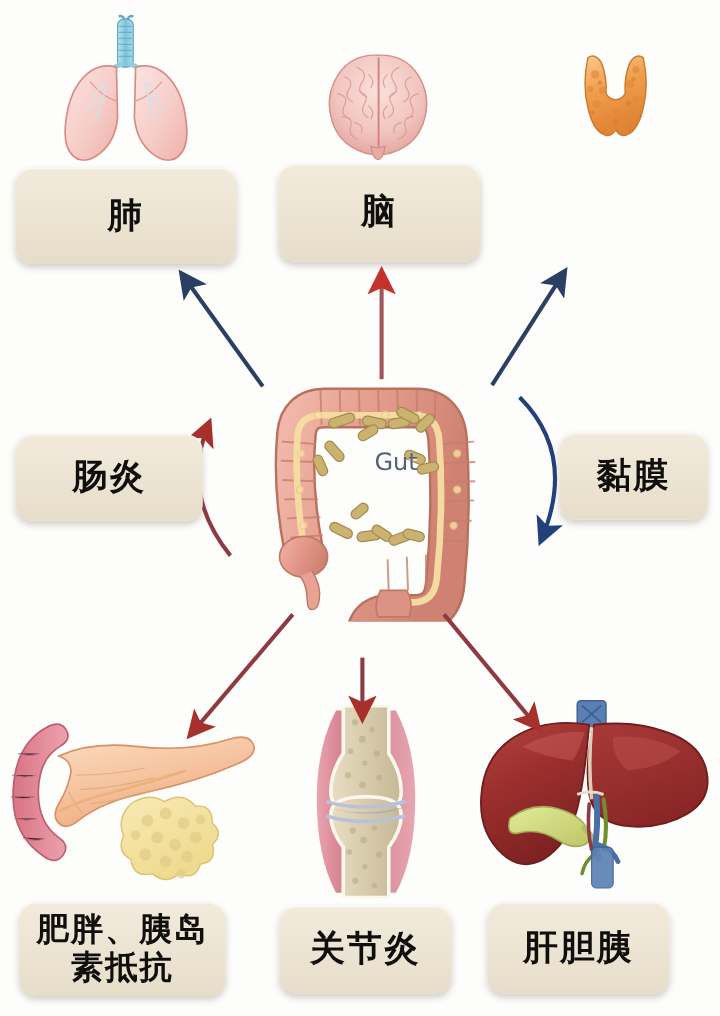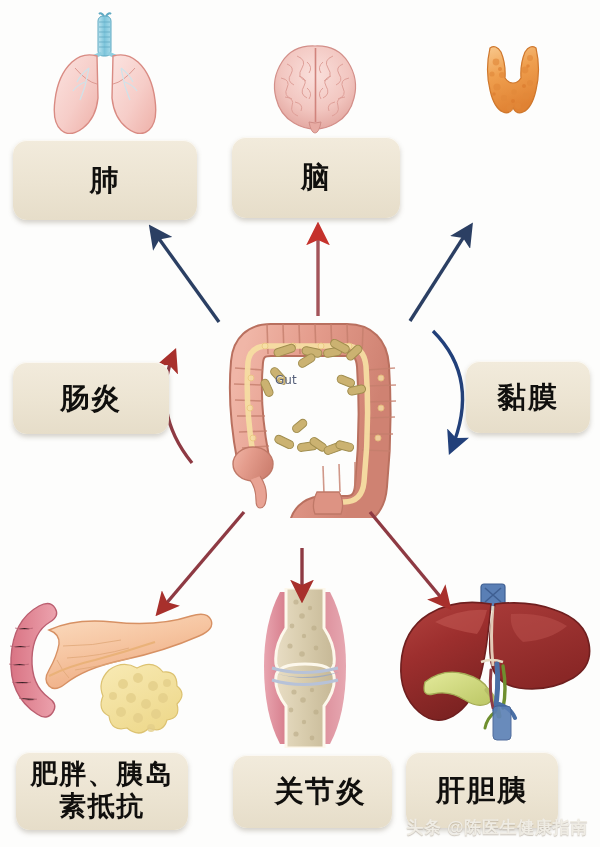--- a/index.html
+++ b/index.html
@@ -26,21 +26,21 @@
     z-index:6;
   }
   .label-box .txt{display:block;white-space:pre-line;}
 
   #box-lung     {left:13px;  top:140px; width:184px; height:80px;}
   #box-brain    {left:232px; top:137px; width:168px; height:81px;}
   #box-immune   {left:432px; top:137px; width:158px; height:81px;}
   #box-enteritis{left:13px;  top:362px; width:156px; height:72px;}
   #box-mucosa   {left:466px; top:361px; width:124px; height:72px;}
   #box-obesity  {left:16px;  top:752px; width:172px; height:78px; font-size:27px;}
-  #box-arthritis{left:233px; top:755px; width:143px; height:73px;padding-left:16px;}
+  #box-arthritis{left:233px; top:755px; width:143px; height:73px;}
   #box-liver    {left:406px; top:752px; width:152px; height:76px;}
 
   
   .organ{position:absolute;z-index:4;}
 
   
   #art-lung{left:45px;top:8px;width:120px;height:126px;}
   
   #art-brain{left:267px;top:42px;width:97px;height:92px;}
   
@@ -53,23 +53,23 @@
   #art-joint{left:250px;top:588px;width:110px;height:160px;}
   
   #art-liverorgan{left:395px;top:578px;width:196px;height:170px;}
 
   
   #arrows{position:absolute;inset:0;z-index:5;pointer-events:none;}
 
   
   #gut-text{
     position:absolute;left:275px;top:372px;width:110px;
-    color:#56607a;
+    text-align:center;color:#56607a;
     font-family:"DejaVu Sans",sans-serif;
-    font-size:12px;line-height:1.35;z-index:5;
+    font-size:20px;line-height:1.35;z-index:5;
     text-shadow:0 1px 0 rgba(255,255,255,.8);
   }
 
   
   #watermark{
     position:absolute;right:12px;bottom:8px;z-index:9;
     color:#efece4;font-size:17px;font-weight:bold;letter-spacing:.04em;
     text-shadow:0 1px 1px rgba(160,150,135,.55);
     white-space:nowrap;
   }
@@ -514,15 +514,14 @@
     <span class="txt">肥胖、胰岛
 素抵抗</span>
   </div>
   <div class="label-box" id="box-arthritis">
     <span class="txt">关节炎</span>
   </div>
   <div class="label-box" id="box-liver">
     <span class="txt">肝胆胰</span>
   </div>
 
-  <div id="watermark">头条 @陈医生健康指南</div>
 
 </div>
 
 </body></html>

